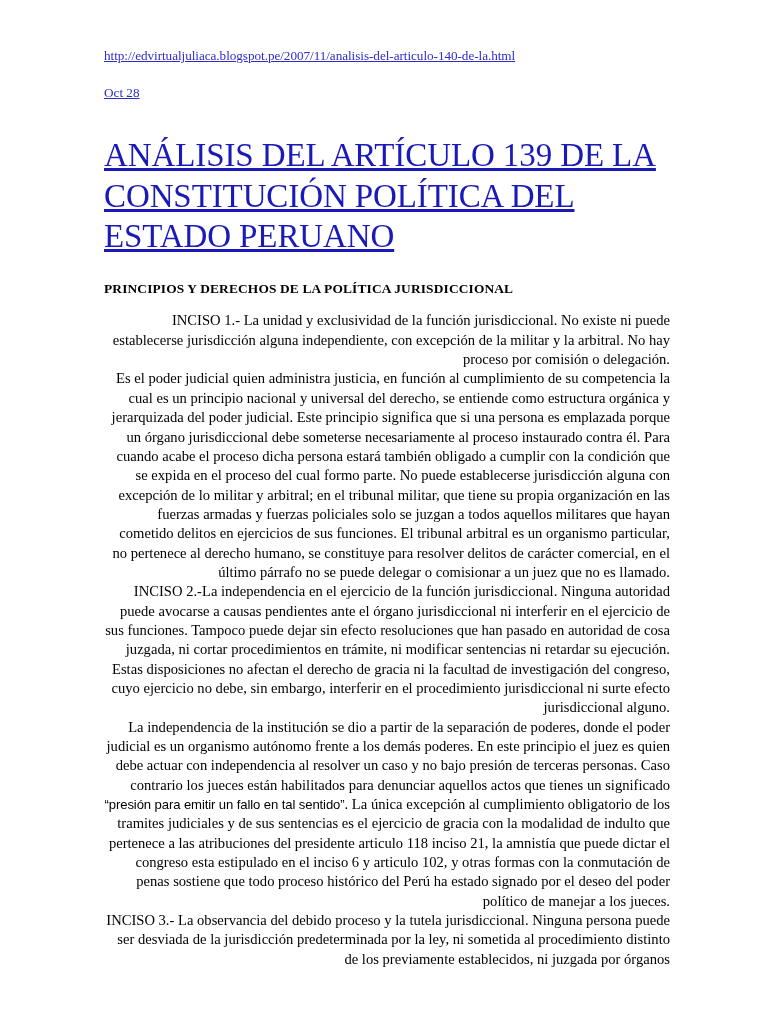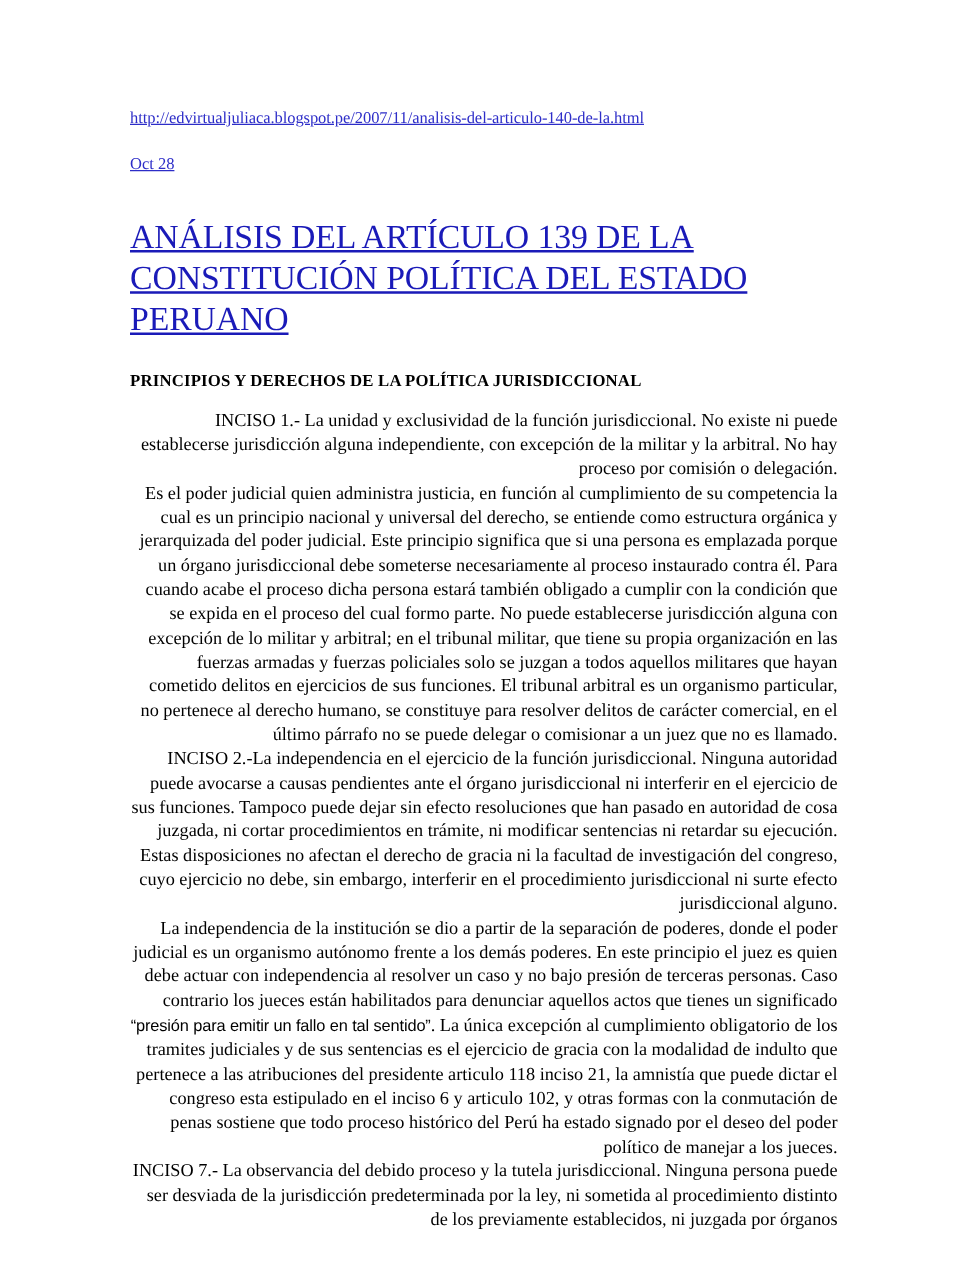--- a/index.html
+++ b/index.html
@@ -13,21 +13,21 @@
     font-family: "Liberation Serif", "DejaVu Serif", serif;
     color: #000000;
     overflow: hidden;
   }
   .page {
     position: relative;
     width: 768px;
     height: 1024px;
     background: #ffffff;
     box-sizing: border-box;
-    padding: 84px 98px 0 104px;
+    padding: 46px 98px 0 104px;
   }
   .source-url {
     display: block;
     color: #2d2dc8;
     font-size: 13.2px;
     line-height: 1.45;
     text-decoration: underline;
     letter-spacing: -0.05px;
     word-break: break-all;
     margin: 0 0 0 0;
@@ -35,21 +35,21 @@
   .date-line {
     display: block;
     color: #2d2dc8;
     font-size: 13.2px;
     line-height: 1.45;
     text-decoration: underline;
     margin-top: 18px;
   }
   .doc-title {
     color: #1a1ab8;
-    font-size: 27px;
+    font-size: 33px;
     line-height: 1.22;
     font-weight: normal;
     text-decoration: underline;
     text-underline-offset: 2px;
     margin: 33px 12px 0 0;
     max-width: 560px;
     letter-spacing: -0.1px;
   }
   .subtitle {
     font-size: 13.4px;
@@ -90,17 +90,17 @@
   <div class="body-block">
 
     <p>INCISO 1.- La unidad y exclusividad de la función jurisdiccional. No existe ni puede establecerse jurisdicción alguna independiente, con excepción de la militar y la arbitral. No hay proceso por comisión o delegación.</p>
 
     <p>Es el poder judicial quien administra justicia, en función al cumplimiento de su competencia la cual es un principio nacional y universal del derecho, se entiende como estructura orgánica y jerarquizada del poder judicial. Este principio significa que si una persona es emplazada porque un órgano jurisdiccional debe someterse necesariamente al proceso instaurado contra él. Para cuando acabe el proceso dicha persona estará también obligado a cumplir con la condición que se expida en el proceso del cual formo parte. No puede establecerse jurisdicción alguna con excepción de lo militar y arbitral; en el tribunal militar, que tiene su propia organización en las fuerzas armadas y fuerzas policiales solo se juzgan a todos aquellos militares que hayan cometido delitos en ejercicios de sus funciones. El tribunal arbitral es un organismo particular, no pertenece al derecho humano, se constituye para resolver delitos de carácter comercial, en el último párrafo no se puede delegar o comisionar a un juez que no es llamado.</p>
 
     <p>INCISO 2.-La independencia en el ejercicio de la función jurisdiccional. Ninguna autoridad puede avocarse a causas pendientes ante el órgano jurisdiccional ni interferir en el ejercicio de sus funciones. Tampoco puede dejar sin efecto resoluciones que han pasado en autoridad de cosa juzgada, ni cortar procedimientos en trámite, ni modificar sentencias ni retardar su ejecución. Estas disposiciones no afectan el derecho de gracia ni la facultad de investigación del congreso, cuyo ejercicio no debe, sin embargo, interferir en el procedimiento jurisdiccional ni surte efecto jurisdiccional alguno.</p>
 
     <p><span>La independencia de la institución se dio a partir de la separación de poderes, donde el poder judicial es un organismo autónomo frente a los demás poderes. En este principio el juez es quien debe actuar con independencia al resolver un caso y no bajo presión de terceras personas. Caso contrario los jueces están habilitados para denunciar aquellos actos que tienes un significado </span><span class="quote-alt">“presión para emitir un fallo en tal sentido”</span><span>. La única excepción al cumplimiento obligatorio de los tramites judiciales y de sus sentencias es el ejercicio de gracia con la modalidad de indulto que pertenece a las atribuciones del presidente articulo 118 inciso 21, la amnistía que puede dictar el congreso esta estipulado en el inciso 6 y articulo 102, y otras formas con la conmutación de penas sostiene que todo proceso histórico del Perú ha estado signado por el deseo del poder político de manejar a los jueces.</span></p>
 
-    <p>INCISO 7.- La observancia del debido proceso y la tutela jurisdiccional. Ninguna persona puede ser desviada de la jurisdicción predeterminada por la ley, ni sometida al procedimiento distinto de los previamente establecidos, ni juzgada por órganos</p>
+    <p>INCISO 3.- La observancia del debido proceso y la tutela jurisdiccional. Ninguna persona puede ser desviada de la jurisdicción predeterminada por la ley, ni sometida al procedimiento distinto de los previamente establecidos, ni juzgada por órganos</p>
 
   </div>
 
 </div>
 
 </body></html>

